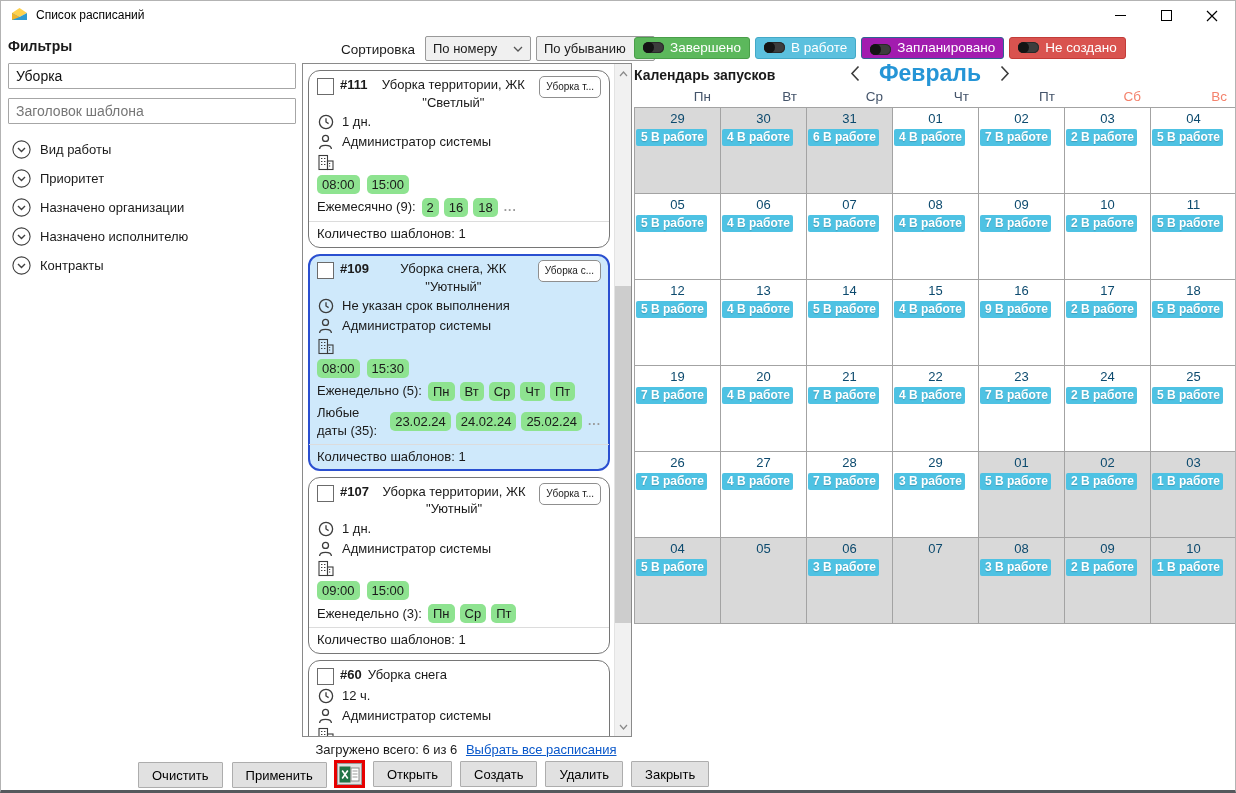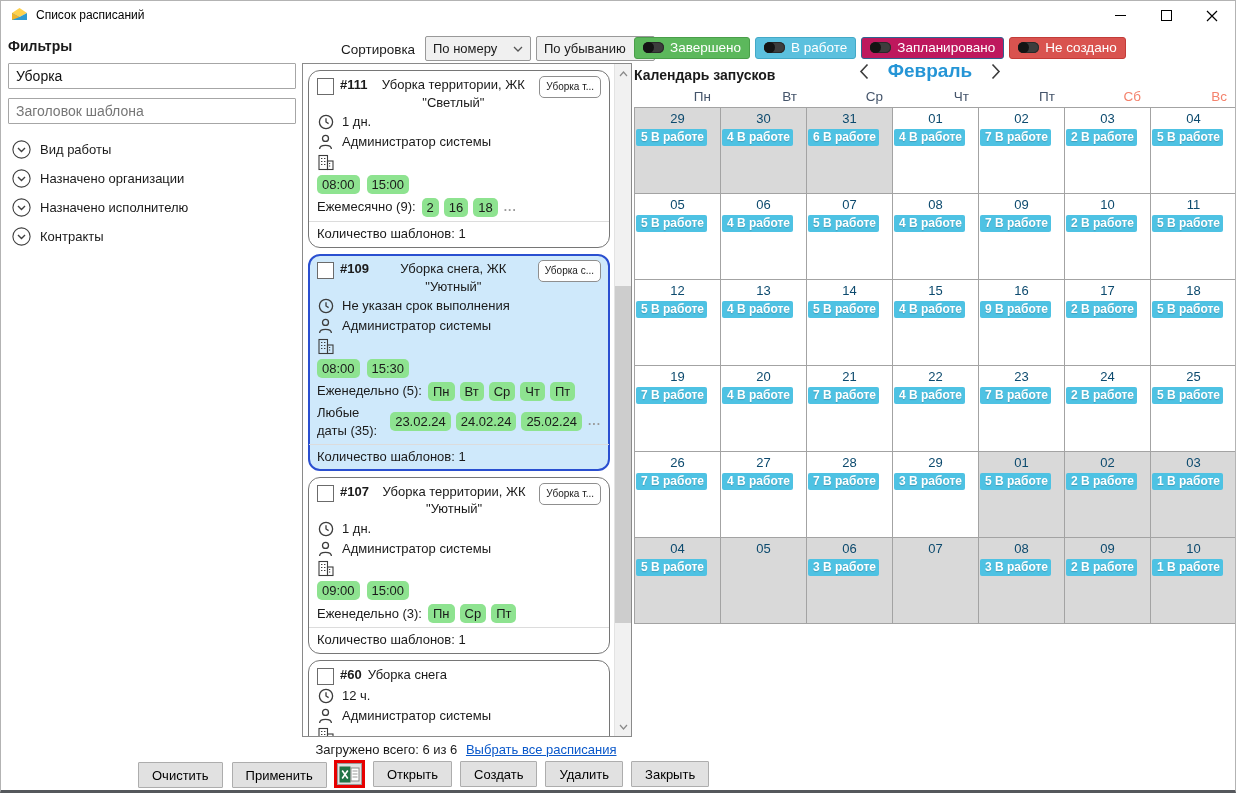--- a/index.html
+++ b/index.html
@@ -65,21 +65,21 @@
   .leftbtns{position:absolute;left:138px;top:762px;display:flex;gap:9px;}
   
   .legend{position:absolute;left:634px;top:37px;display:flex;gap:5px;}
   .lg{display:inline-flex;align-items:center;gap:6px;color:#fff;font-size:13.5px;padding:2px 8px 3px;border-radius:3px;
       border:1px solid rgba(0,0,0,.28);font-family:inherit;}
   .toggle{width:21px;height:11px;border-radius:6px;background:#3d3d3d;position:relative;display:inline-block;box-shadow:inset 0 0 0 1px #292929;}
   .knob{position:absolute;left:0;top:0;width:11px;height:11px;border-radius:50%;background:#141414;}
   
   .calhead{position:absolute;left:634px;top:67px;font-size:14px;font-weight:700;}
   .monthnav{position:absolute;left:845px;top:60px;width:170px;display:flex;align-items:center;justify-content:center;gap:17px;}
-  .month{font-size:19px;font-weight:700;color:var(--accent_month);}
+  .month{font-size:23px;font-weight:700;color:var(--accent_month);}
   .mchev{background:none;border:none;padding:2px;display:flex;align-items:center;}
   .dayheads{position:absolute;left:634px;top:89px;display:grid;grid-template-columns:repeat(7,86px);}
   .dh{text-align:right;padding-right:9px;font-size:13.5px;color:#44546a;}
   .dh.weekend{color:var(--weekend);}
   .grid{position:absolute;left:634px;top:107px;display:grid;grid-template-columns:repeat(7,86px);grid-auto-rows:86px;
         border-top:1px solid #a3a3a3;border-left:1px solid #a3a3a3;}
   .cell{border-right:1px solid #a3a3a3;border-bottom:1px solid #a3a3a3;background:#fff;overflow:hidden;box-sizing:border-box;}
   .cell.other{background:#d9d9d9;}
   .date{text-align:center;font-size:13px;color:#0c4a6e;margin-top:3px;}
   .cbadge{margin:3px 0 0 1px;width:71px;background:var(--calendar_badge);color:#fff;font-size:12px;font-weight:700;
@@ -118,20 +118,29 @@
   <input class="tb" type="text" placeholder="Заголовок шаблона" style="">
   <div class="expanders" id="expanders">
       <div class="expander">
     <span class="exp-icon" style="display:flex;">
       <svg width="19" height="19" viewBox="0 0 19 19">
             <circle cx="9.5" cy="9.5" r="8.6" fill="none" stroke="#3f3f3f" stroke-width="1.1"></circle>
             <polyline points="6,8 9.5,11.5 13,8" fill="none" stroke="#3f3f3f" stroke-width="1.4"></polyline>
           </svg>
     </span>
     <span class="exp-label">Вид работы</span>
+  </div>
+      <div class="expander">
+    <span class="exp-icon" style="display:flex;">
+      <svg width="19" height="19" viewBox="0 0 19 19">
+            <circle cx="9.5" cy="9.5" r="8.6" fill="none" stroke="#3f3f3f" stroke-width="1.1"></circle>
+            <polyline points="6,8 9.5,11.5 13,8" fill="none" stroke="#3f3f3f" stroke-width="1.4"></polyline>
+          </svg>
+    </span>
+    <span class="exp-label">Приоритет</span>
   </div>
       <div class="expander">
     <span class="exp-icon" style="display:flex;">
       <svg width="19" height="19" viewBox="0 0 19 19">
             <circle cx="9.5" cy="9.5" r="8.6" fill="none" stroke="#3f3f3f" stroke-width="1.1"></circle>
             <polyline points="6,8 9.5,11.5 13,8" fill="none" stroke="#3f3f3f" stroke-width="1.4"></polyline>
           </svg>
     </span>
     <span class="exp-label">Назначено организации</span>
   </div>
@@ -424,21 +433,21 @@
         <span class="knob"></span>
       </span>
     <span>Завершено</span>
   </button>
     <button class="lg" style="background: rgb(91, 192, 222); border-color: rgb(67, 169, 199);">
     <span class="toggle">
         <span class="knob"></span>
       </span>
     <span>В работе</span>
   </button>
-    <button class="lg" style="background: #be185d; border-color: rgb(45, 100, 144);">
+    <button class="lg" style="background: #a21caf; border-color: rgb(45, 100, 144); align-items: flex-end;">
     <span class="toggle">
         <span class="knob"></span>
       </span>
     <span>Запланировано</span>
   </button>
     <button class="lg" style="background: rgb(217, 83, 79); border-color: rgb(194, 60, 56);">
     <span class="toggle">
         <span class="knob"></span>
       </span>
     <span>Не создано</span>

